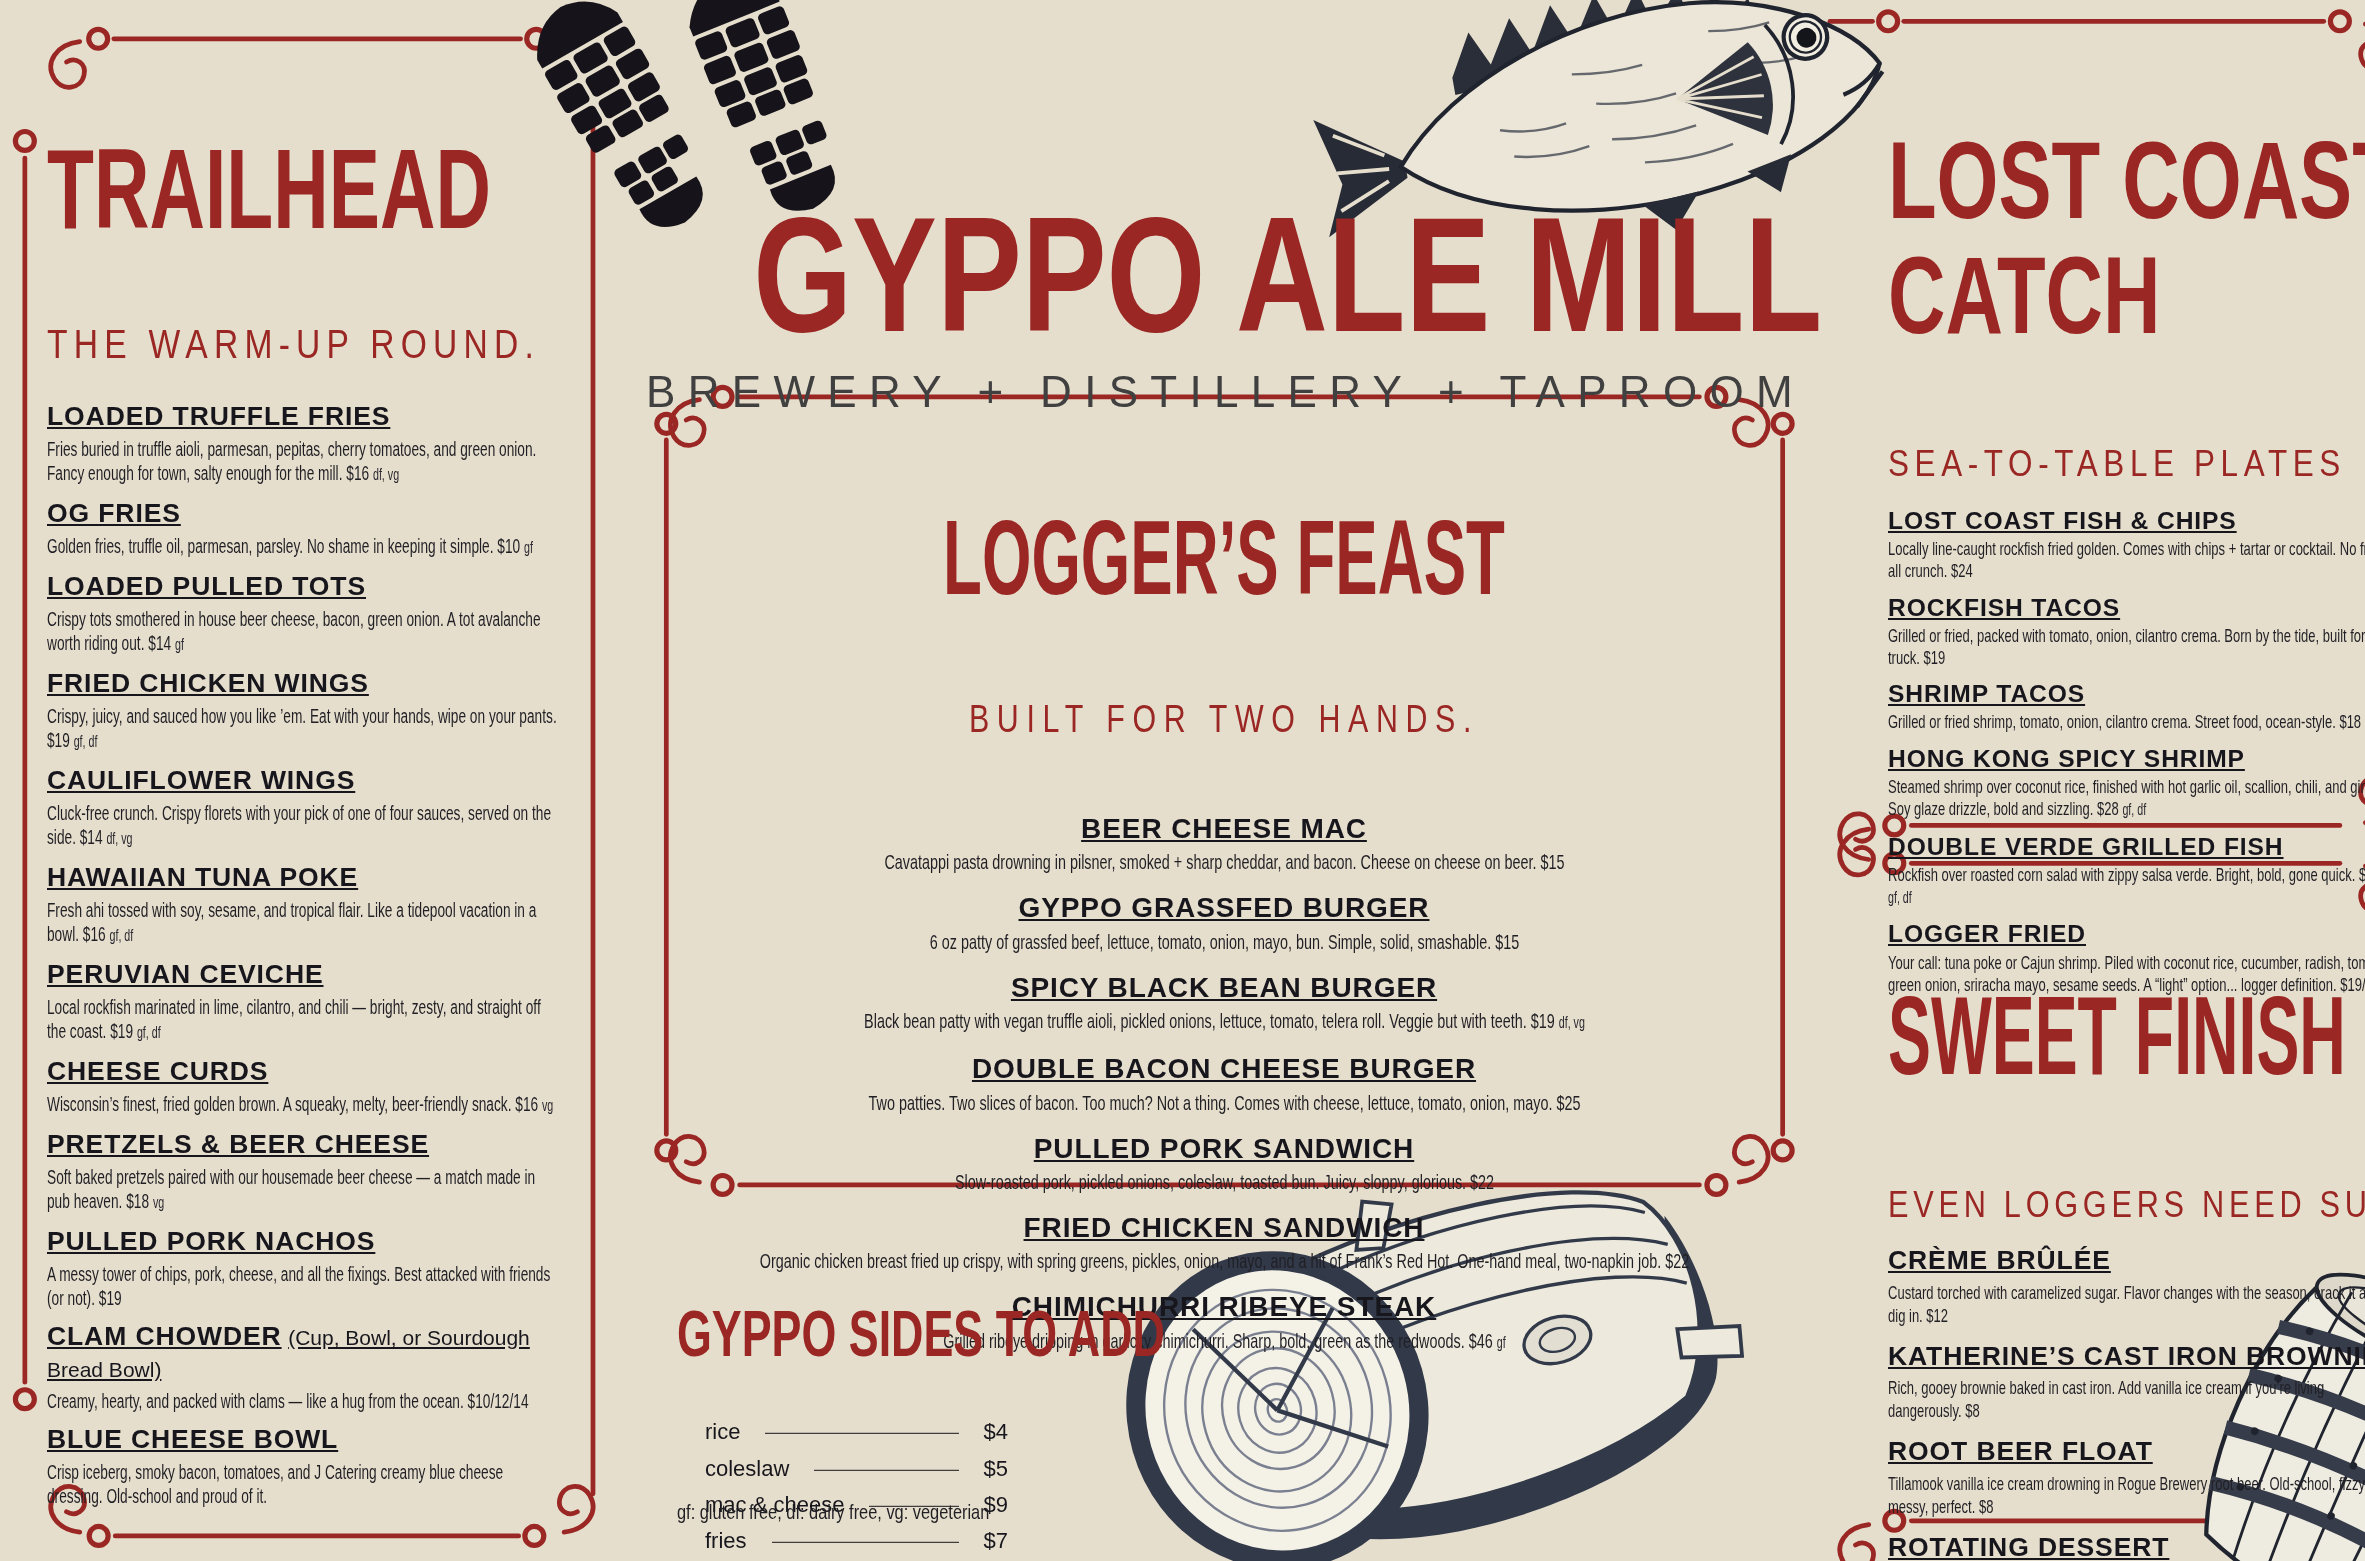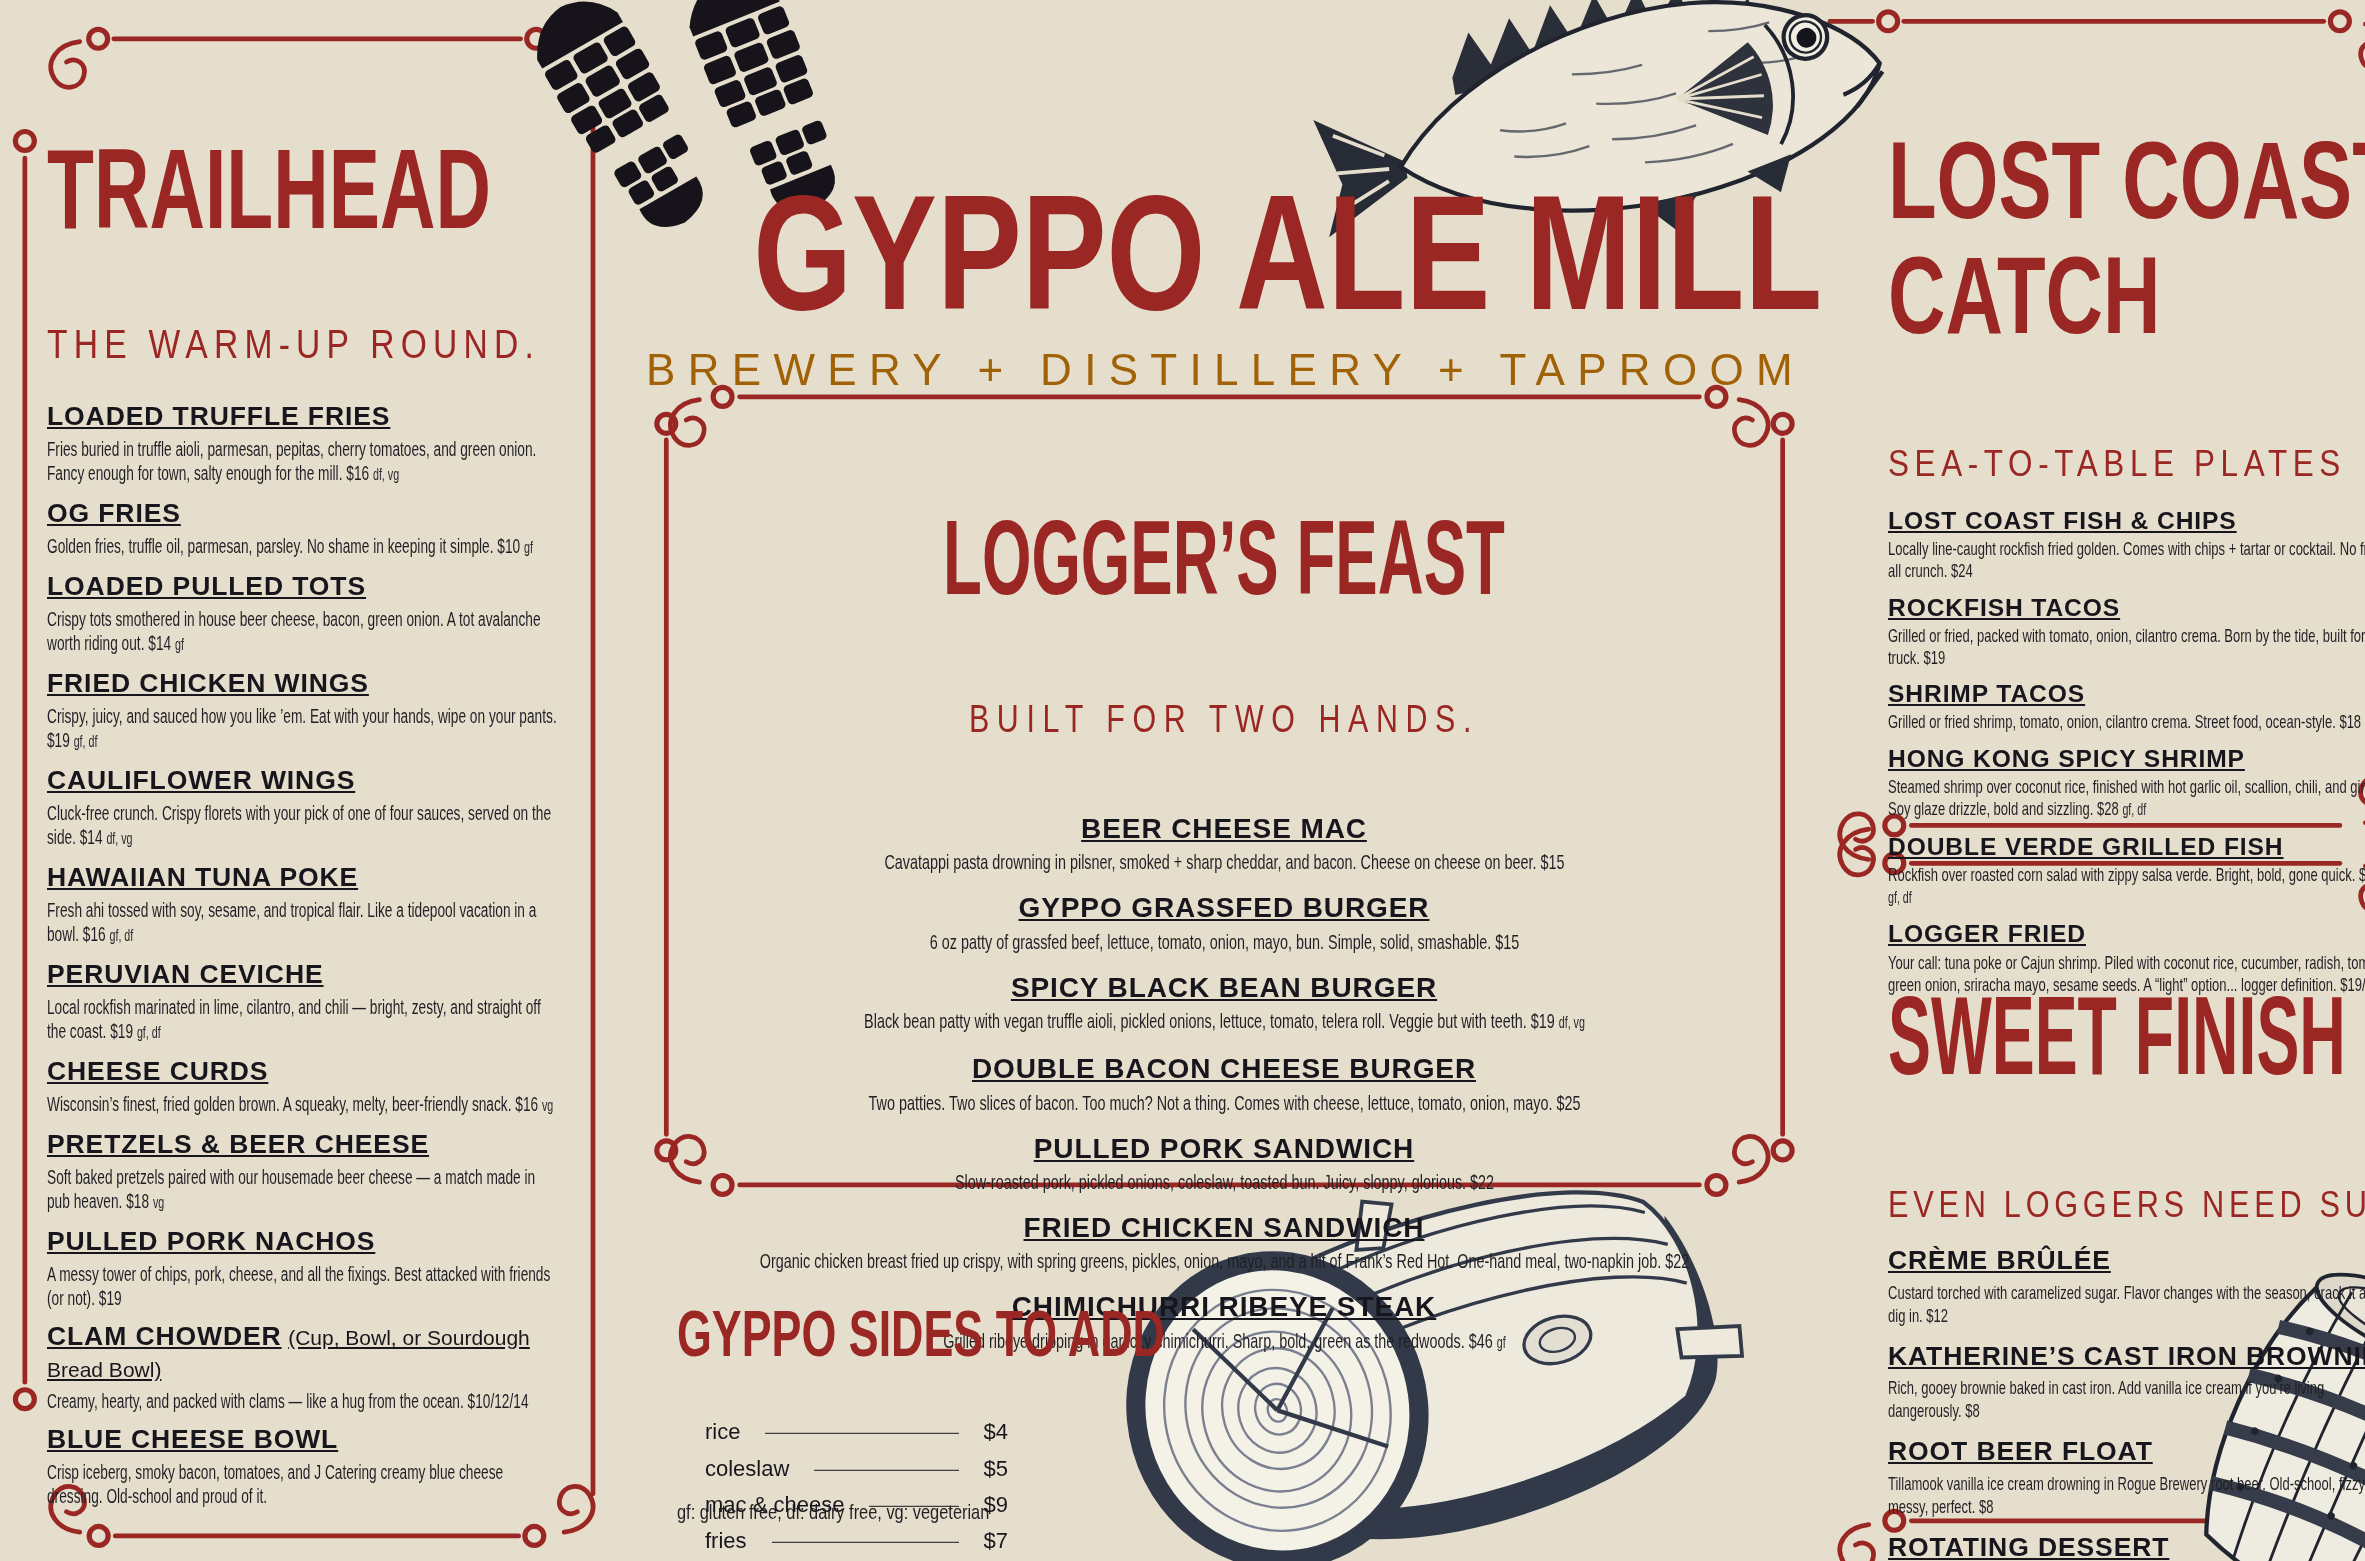--- a/index.html
+++ b/index.html
@@ -17,24 +17,24 @@
   .item-desc{font-size:20px;line-height:24px;color:#201f24;margin-top:3.8px;
              width:146%;transform:scaleX(0.685);transform-origin:0 0;}
   .price{white-space:nowrap;}
   .tags{font-size:15.6px;color:#2a2930;}
   
   .col-left{position:absolute;left:47px;top:57px;width:511px;}
   .trailhead-title{font-size:113px;transform:scaleX(0.68);transform-origin:0 60%;}
   .trailhead-sub{font-size:41px;letter-spacing:7.6px;transform:scaleX(0.82);transform-origin:0 50%;margin-top:10.4px;}
   .col-left .list{margin-top:33px;}
   
-  .brand{position:absolute;left:620px;top:176px;width:1211px;text-align:center;}
+  .brand{position:absolute;left:620px;top:198px;width:1211px;text-align:center;}
   .brand-title{font-size:163px;font-weight:bold;color:#9a2723;line-height:0.95;white-space:nowrap;
                transform:scaleX(0.78);transform-origin:50% 50%;}
-  .brand-sub{font-size:44px;color:#a16207;letter-spacing:12.3px;margin-top:14px;white-space:nowrap;}
+  .brand-sub{font-size:44px;color:#404040;letter-spacing:12.3px;margin-top:14px;white-space:nowrap;}
   
   .feast{position:absolute;left:699px;top:416px;width:1050px;text-align:center;}
   .feast-title{font-size:106px;transform:scaleX(0.60);transform-origin:50% 50%;}
   .feast-sub{font-size:38px;letter-spacing:9.5px;transform:scaleX(0.80);transform-origin:50% 50%;margin-top:11.4px;}
   .feast .list{margin-top:71px;}
   .feast .item{margin-top:17px;}
   .feast .item-name{font-size:28px;}
   .feast .item-desc{margin-left:-23%;transform-origin:50% 0;text-align:center;font-size:21px;line-height:25px;}
   
   .sides{position:absolute;left:677px;top:1249px;width:544px;}

